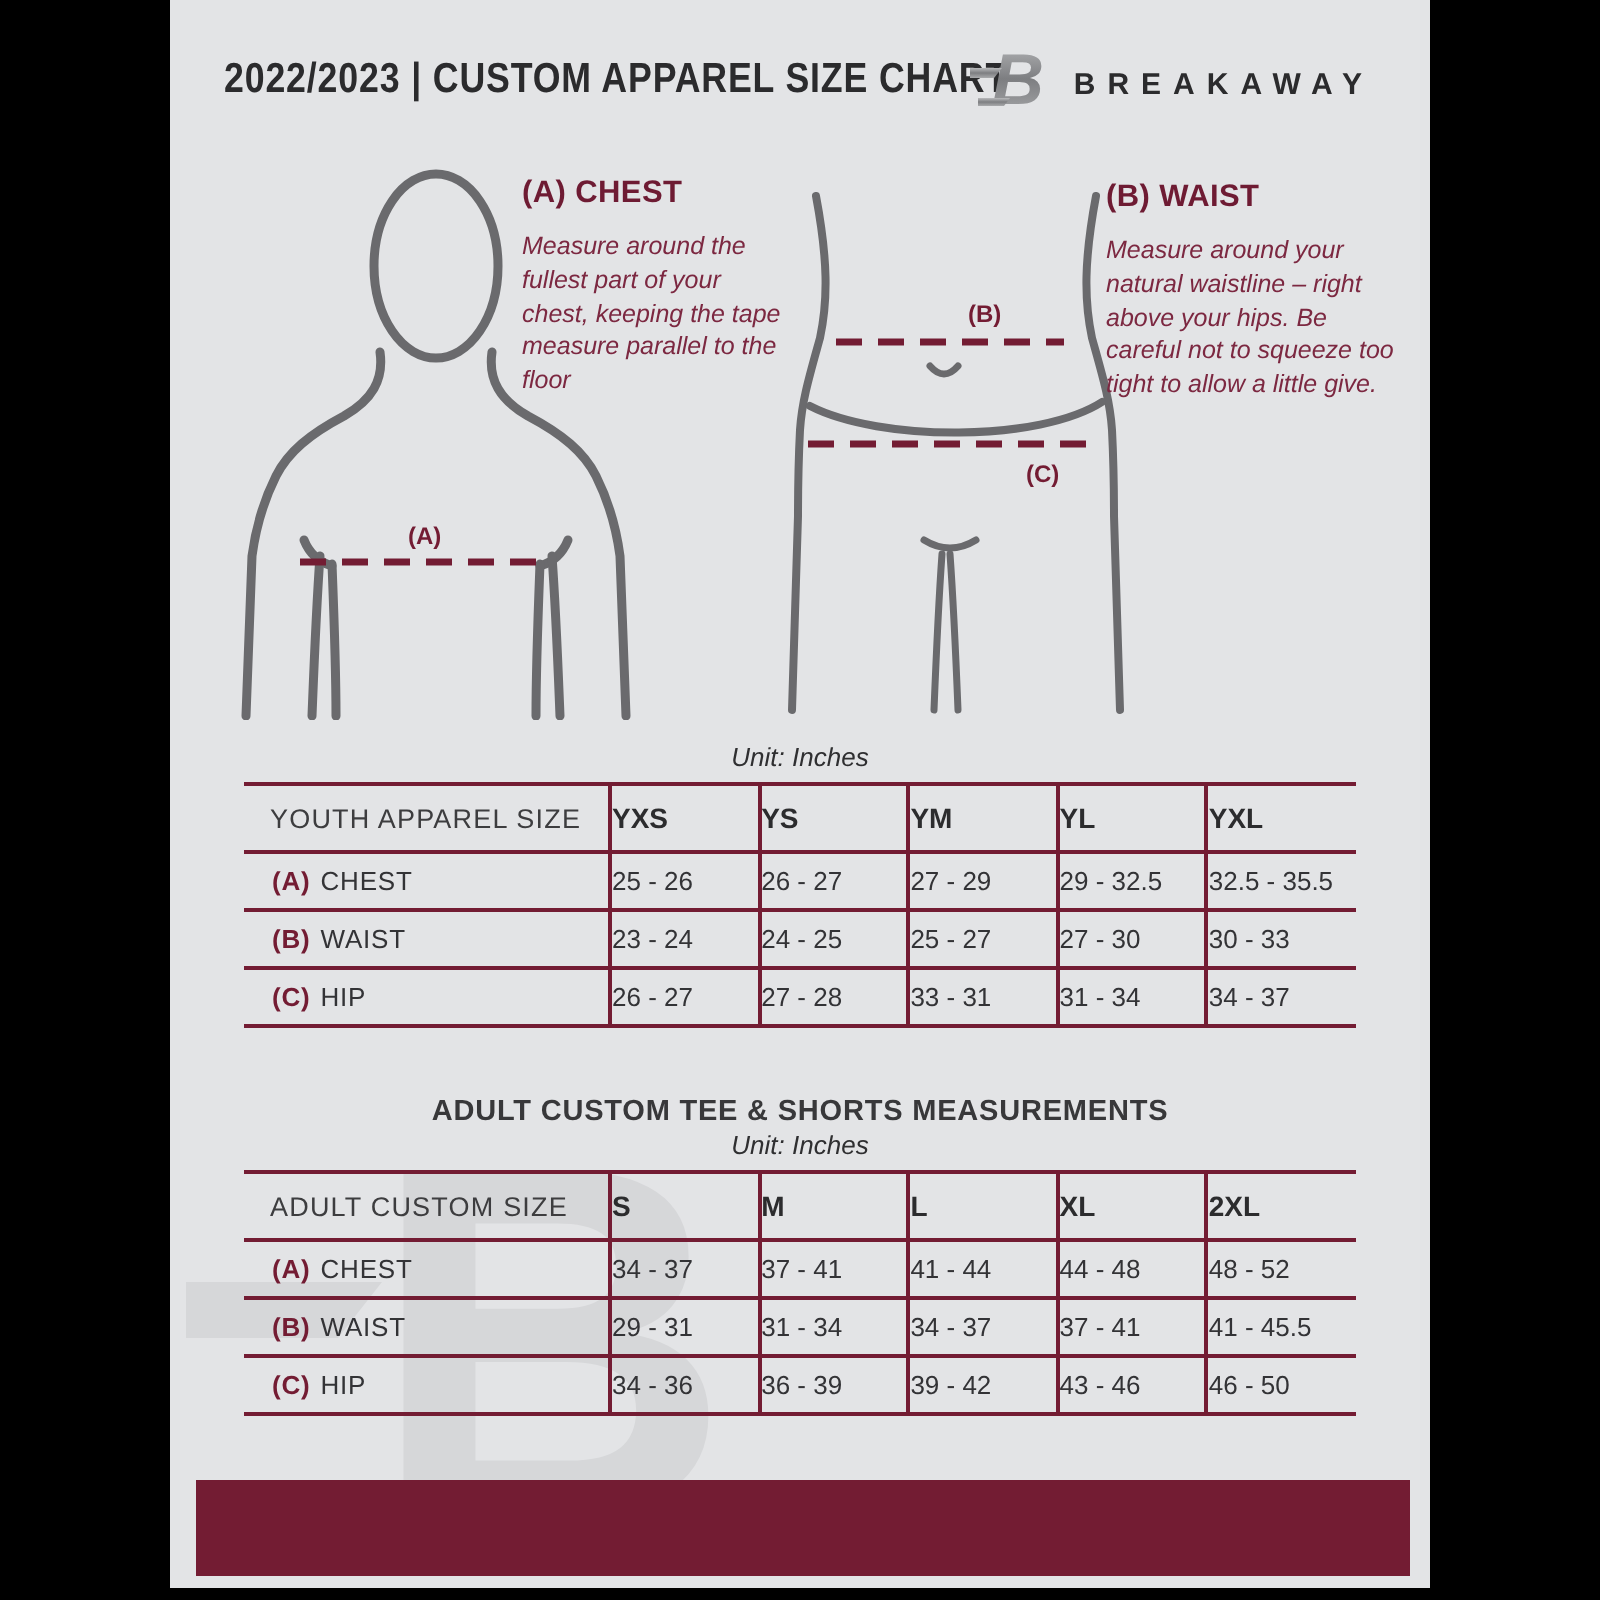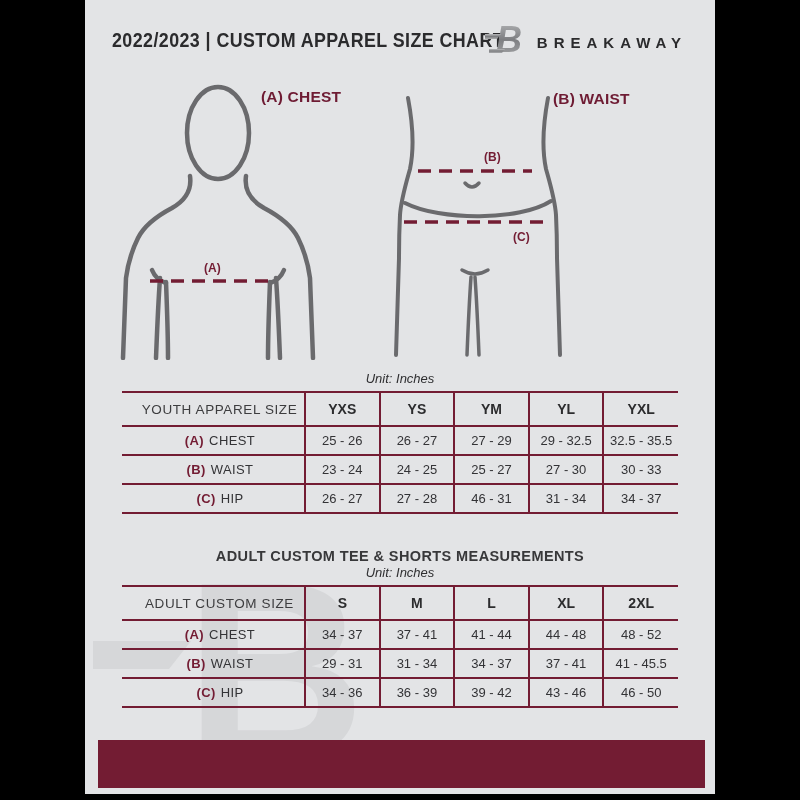--- a/index.html
+++ b/index.html
@@ -50,21 +50,21 @@
   table.size-table {
     width:556px; margin:5px 0 0 37px;
     border-collapse:collapse; table-layout:fixed;
     border-top:2.5px solid #731c33;
     border-bottom:2px solid #731c33;
   }
   table.size-table col.c-label { width:183px; }
   table.size-table th, table.size-table td {
     border-bottom:2px solid #731c33;
     font-size:13px; color:#333336;
-    text-align:center; vertical-align:middle;
+    text-align:left; vertical-align:middle;
   }
   table.size-table th { height:34px; font-size:14px; font-weight:bold; color:#2c2c2e; }
   table.size-table td { height:29px; }
   table.size-table th:not(:first-child),
   table.size-table td:not(:first-child) { border-left:2px solid #731c33; }
   table.size-table tr > :last-child { border-right:none; }
   th.label-col {
     text-align:left; padding-left:13px;
     font-weight:normal !important; font-size:13.5px !important;
     letter-spacing:0.6px; color:#3d3d3f !important;
@@ -135,23 +135,25 @@
         <path d="M 90 182 C 92 210, 93 235, 94 260" stroke-width="3.5"></path>
       </g>
       <line x1="33" y1="76" x2="147" y2="76" stroke="#731c33" stroke-width="3.5" stroke-dasharray="13 8"></line>
       <text x="99" y="66" font-family="Liberation Sans, sans-serif" font-size="12" font-weight="bold" fill="#731c33">(B)</text>
       <line x1="19" y1="127" x2="158" y2="127" stroke="#731c33" stroke-width="3.5" stroke-dasharray="13 8"></line>
       <text x="128" y="146" font-family="Liberation Sans, sans-serif" font-size="12" font-weight="bold" fill="#731c33">(C)</text>
     </svg>
 
     <div class="instruction inst-chest">
       <h3>(A) CHEST</h3>
+      <p>Measure around the fullest part of your chest, keeping the tape measure parallel to the floor</p>
     </div>
     <div class="instruction inst-waist">
       <h3>(B) WAIST</h3>
+      <p>Measure around your natural waistline – right above your hips. Be careful not to squeeze too tight to allow a little give.</p>
     </div>
   </div>
 
   <div class="section youth-section">
     <div class="section-unit">Unit: Inches</div>
     <table class="size-table">
       <colgroup>
           <col class="c-label">
           <col>
           <col>
@@ -183,21 +185,21 @@
           <td>23 - 24</td>
           <td>24 - 25</td>
           <td>25 - 27</td>
           <td>27 - 30</td>
           <td>30 - 33</td>
         </tr>
         <tr>
           <td class="label-col"><span class="prefix">(C)</span><span>HIP</span></td>
           <td>26 - 27</td>
           <td>27 - 28</td>
-          <td>46 - 31</td>
+          <td>33 - 31</td>
           <td>31 - 34</td>
           <td>34 - 37</td>
         </tr>
       </tbody>
     </table>
   </div>
 
   <div class="section adult-section">
     <div class="section-title">ADULT CUSTOM TEE &amp; SHORTS MEASUREMENTS</div>
     <div class="section-unit">Unit: Inches</div>

